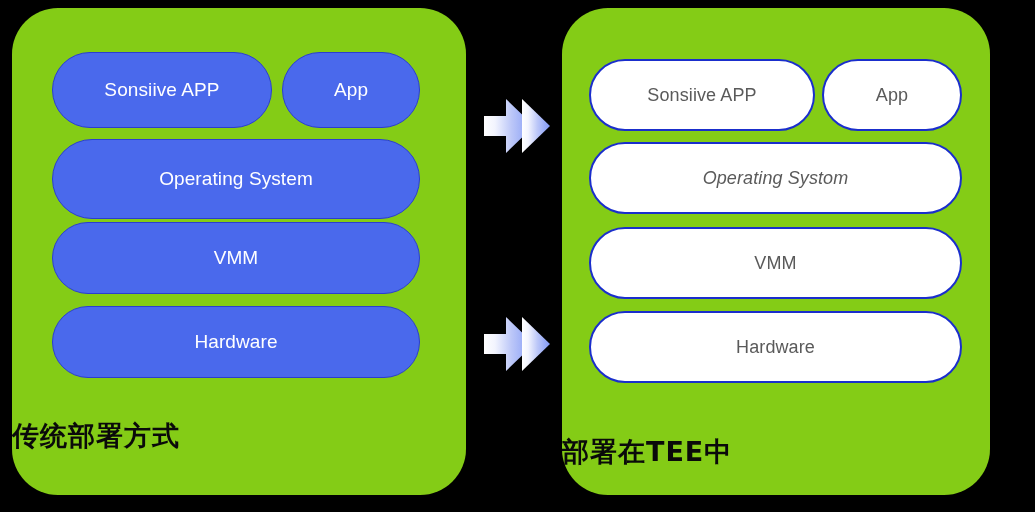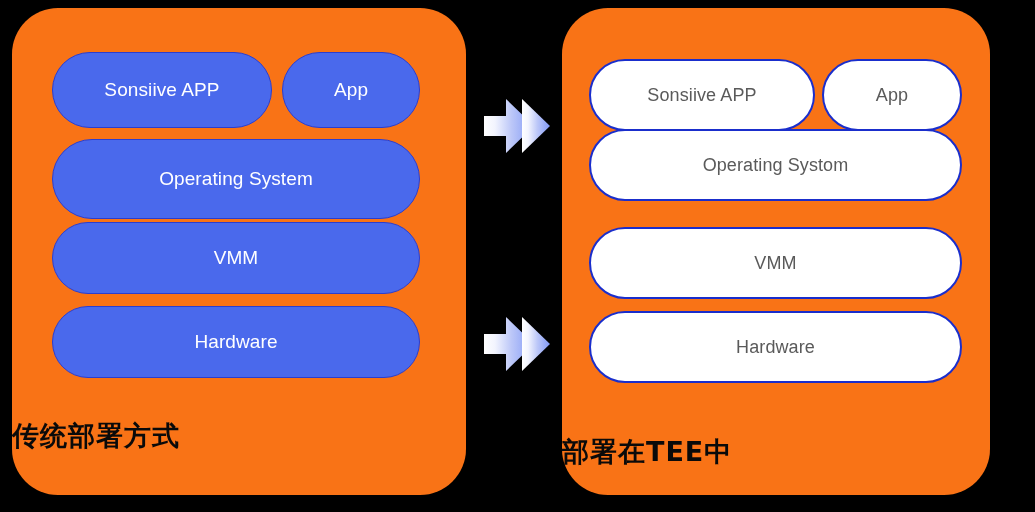--- a/index.html
+++ b/index.html
@@ -19,21 +19,21 @@
     position: absolute;
     left: 0; top: 0;
     width: 1035px;
     height: 512px;
     background: #000000;
   }
 
   
   .card {
     position: absolute;
-    background: #f97316;
+    background: #84cc16;
     border-radius: 46px;
   }
   #card-left  { left: 12px;  top: 8px;  width: 454px; height: 487px; }
   #card-right { left: 562px; top: 8px;  width: 428px; height: 487px; }
 
   
   .pill {
     position: absolute;
     box-sizing: border-box;
     display: flex;
@@ -64,21 +64,21 @@
   
   #L-app1  { left: 40px;  top: 44px;  width: 220px; height: 76px; }
   #L-app2  { left: 270px; top: 44px;  width: 138px; height: 76px; }
   #L-os    { left: 40px;  top: 131px; width: 368px; height: 80px; }
   #L-vmm   { left: 40px;  top: 214px; width: 368px; height: 72px; }
   #L-hw    { left: 40px;  top: 298px; width: 368px; height: 72px; }
 
   
   #R-app1  { left: 27px;  top: 51px;  width: 226px; height: 72px; }
   #R-app2  { left: 260px; top: 51px;  width: 140px; height: 72px; }
-  #R-os    { left: 27px;  top: 121px; width: 373px; height: 72px; }
+  #R-os    { left: 27px;  top: 134px; width: 373px; height: 72px; font-style: italic; }
   #R-vmm   { left: 27px;  top: 219px; width: 373px; height: 72px; }
   #R-hw    { left: 27px;  top: 303px; width: 373px; height: 72px; }
 
   
   .caption {
     position: absolute;
     left: 0;
     width: 100%;
     text-align: left;
     color: #0a0a0a;

